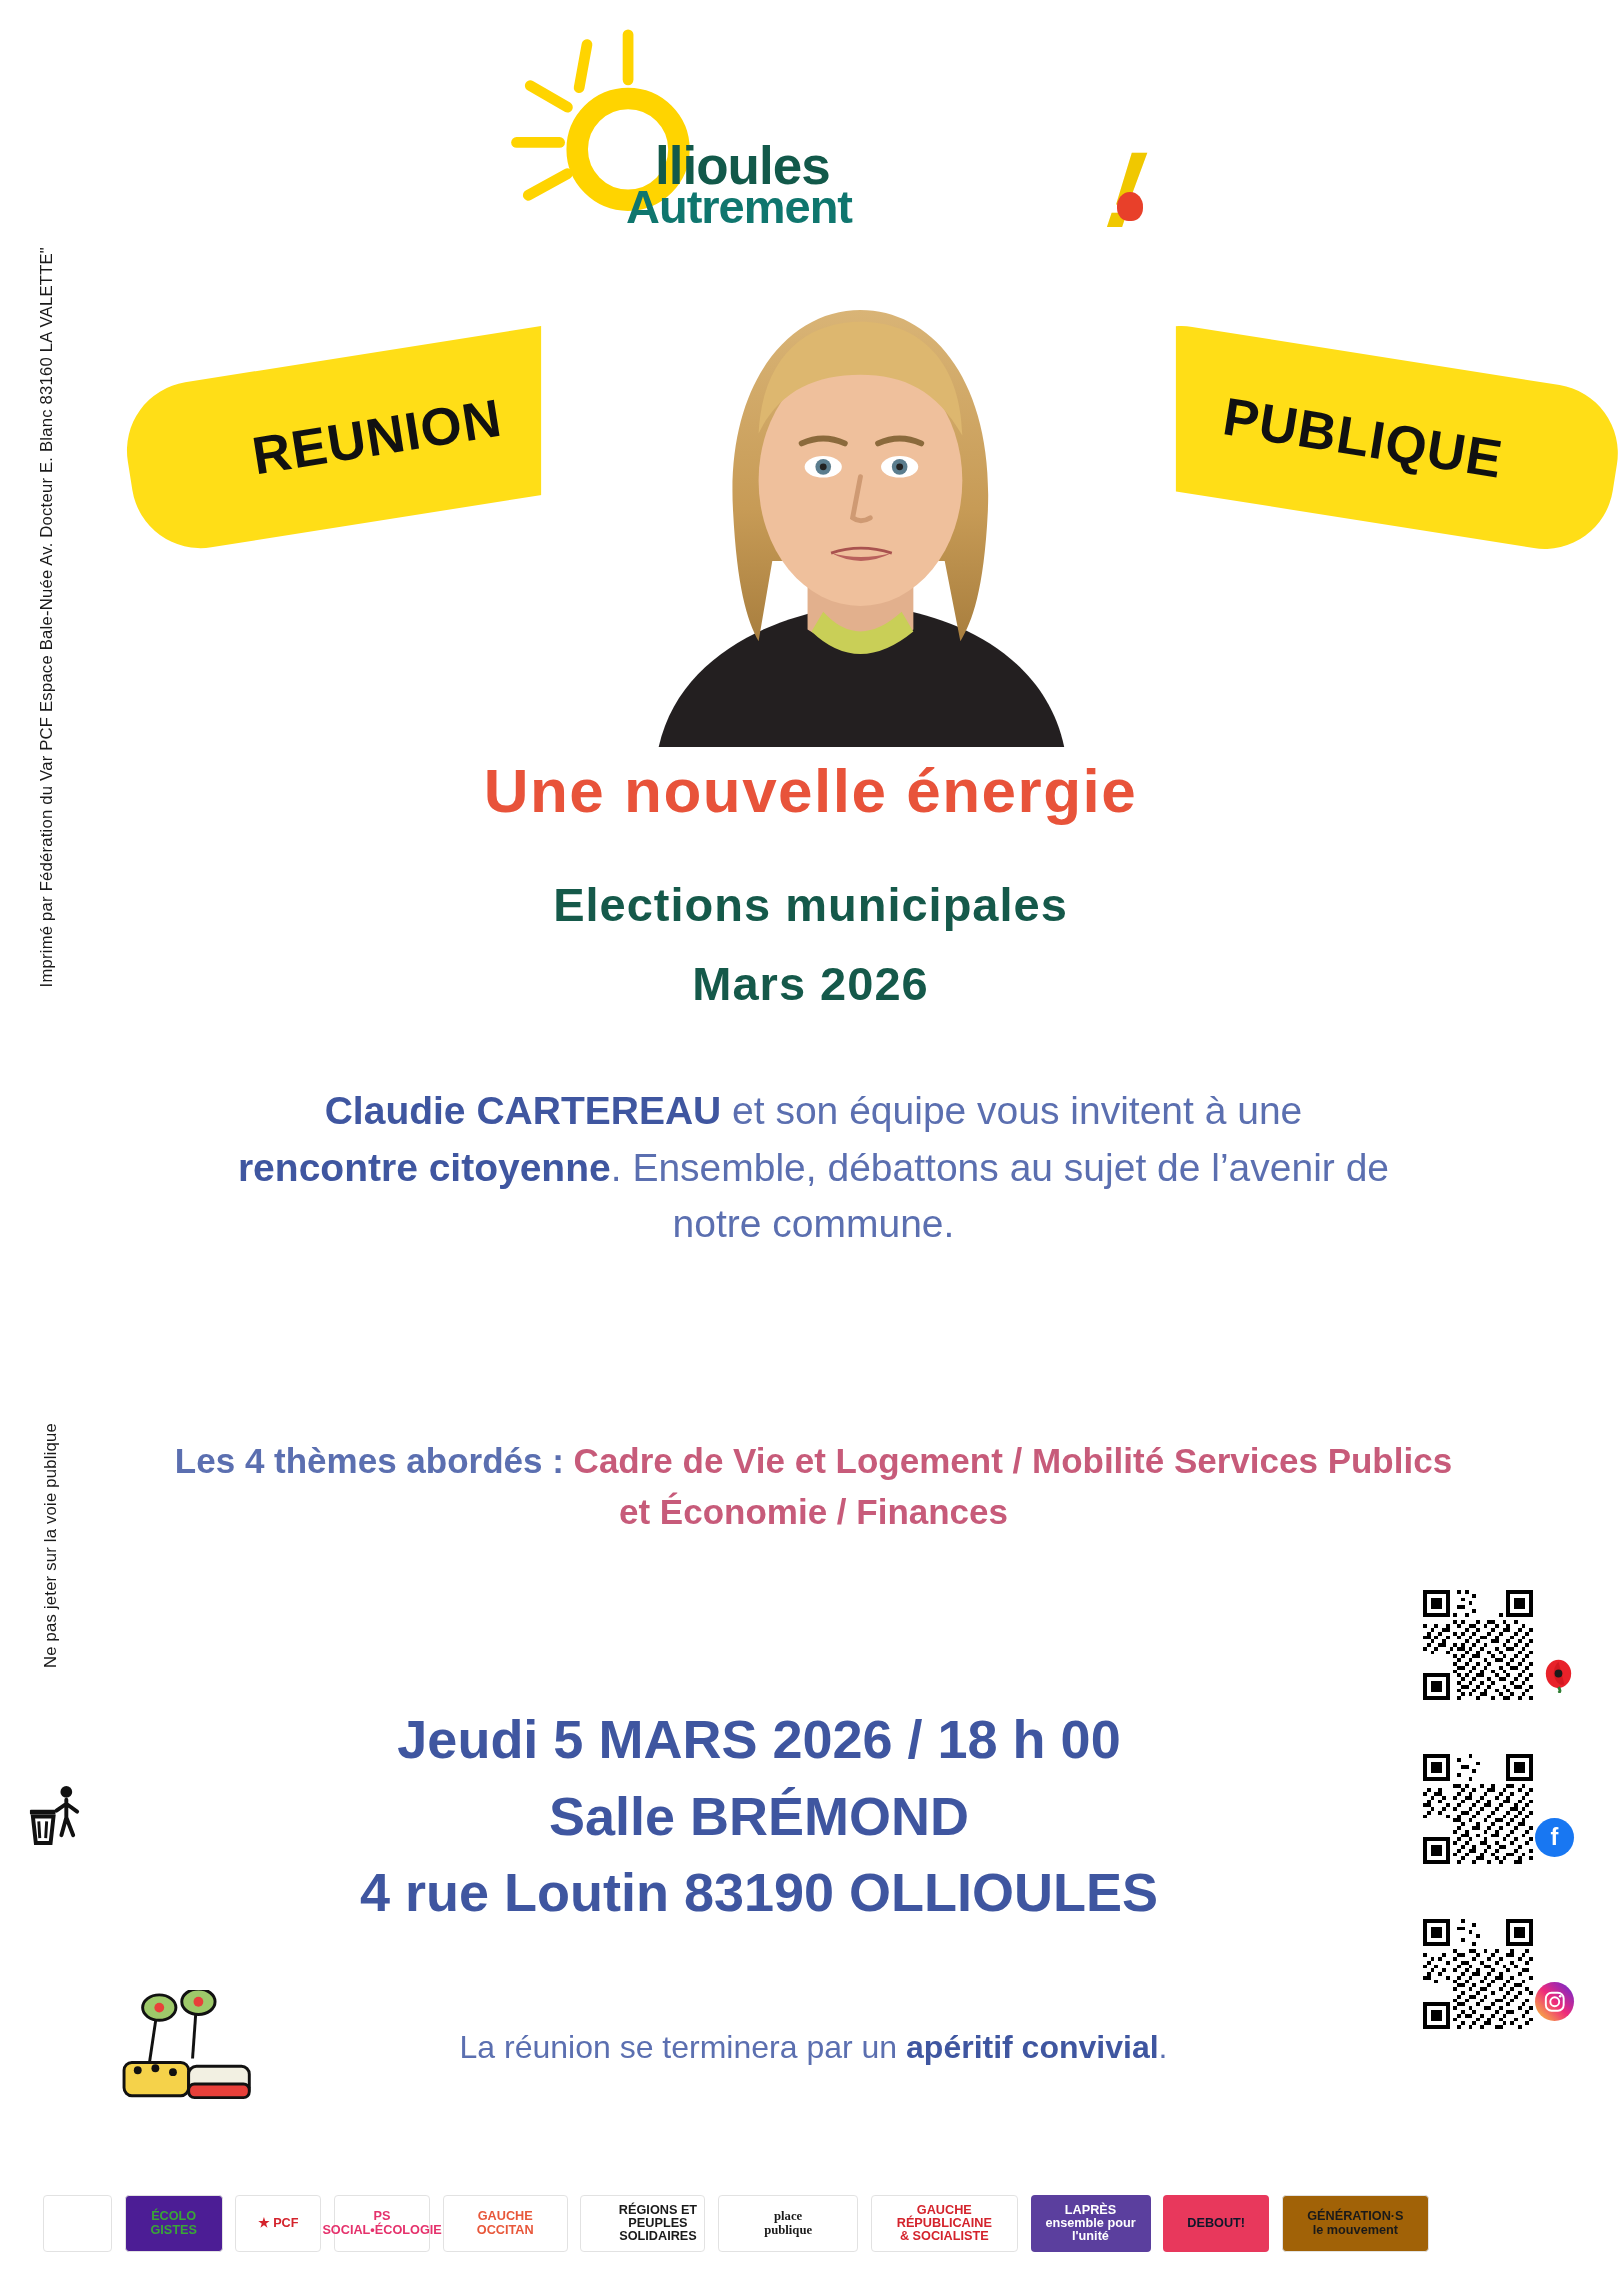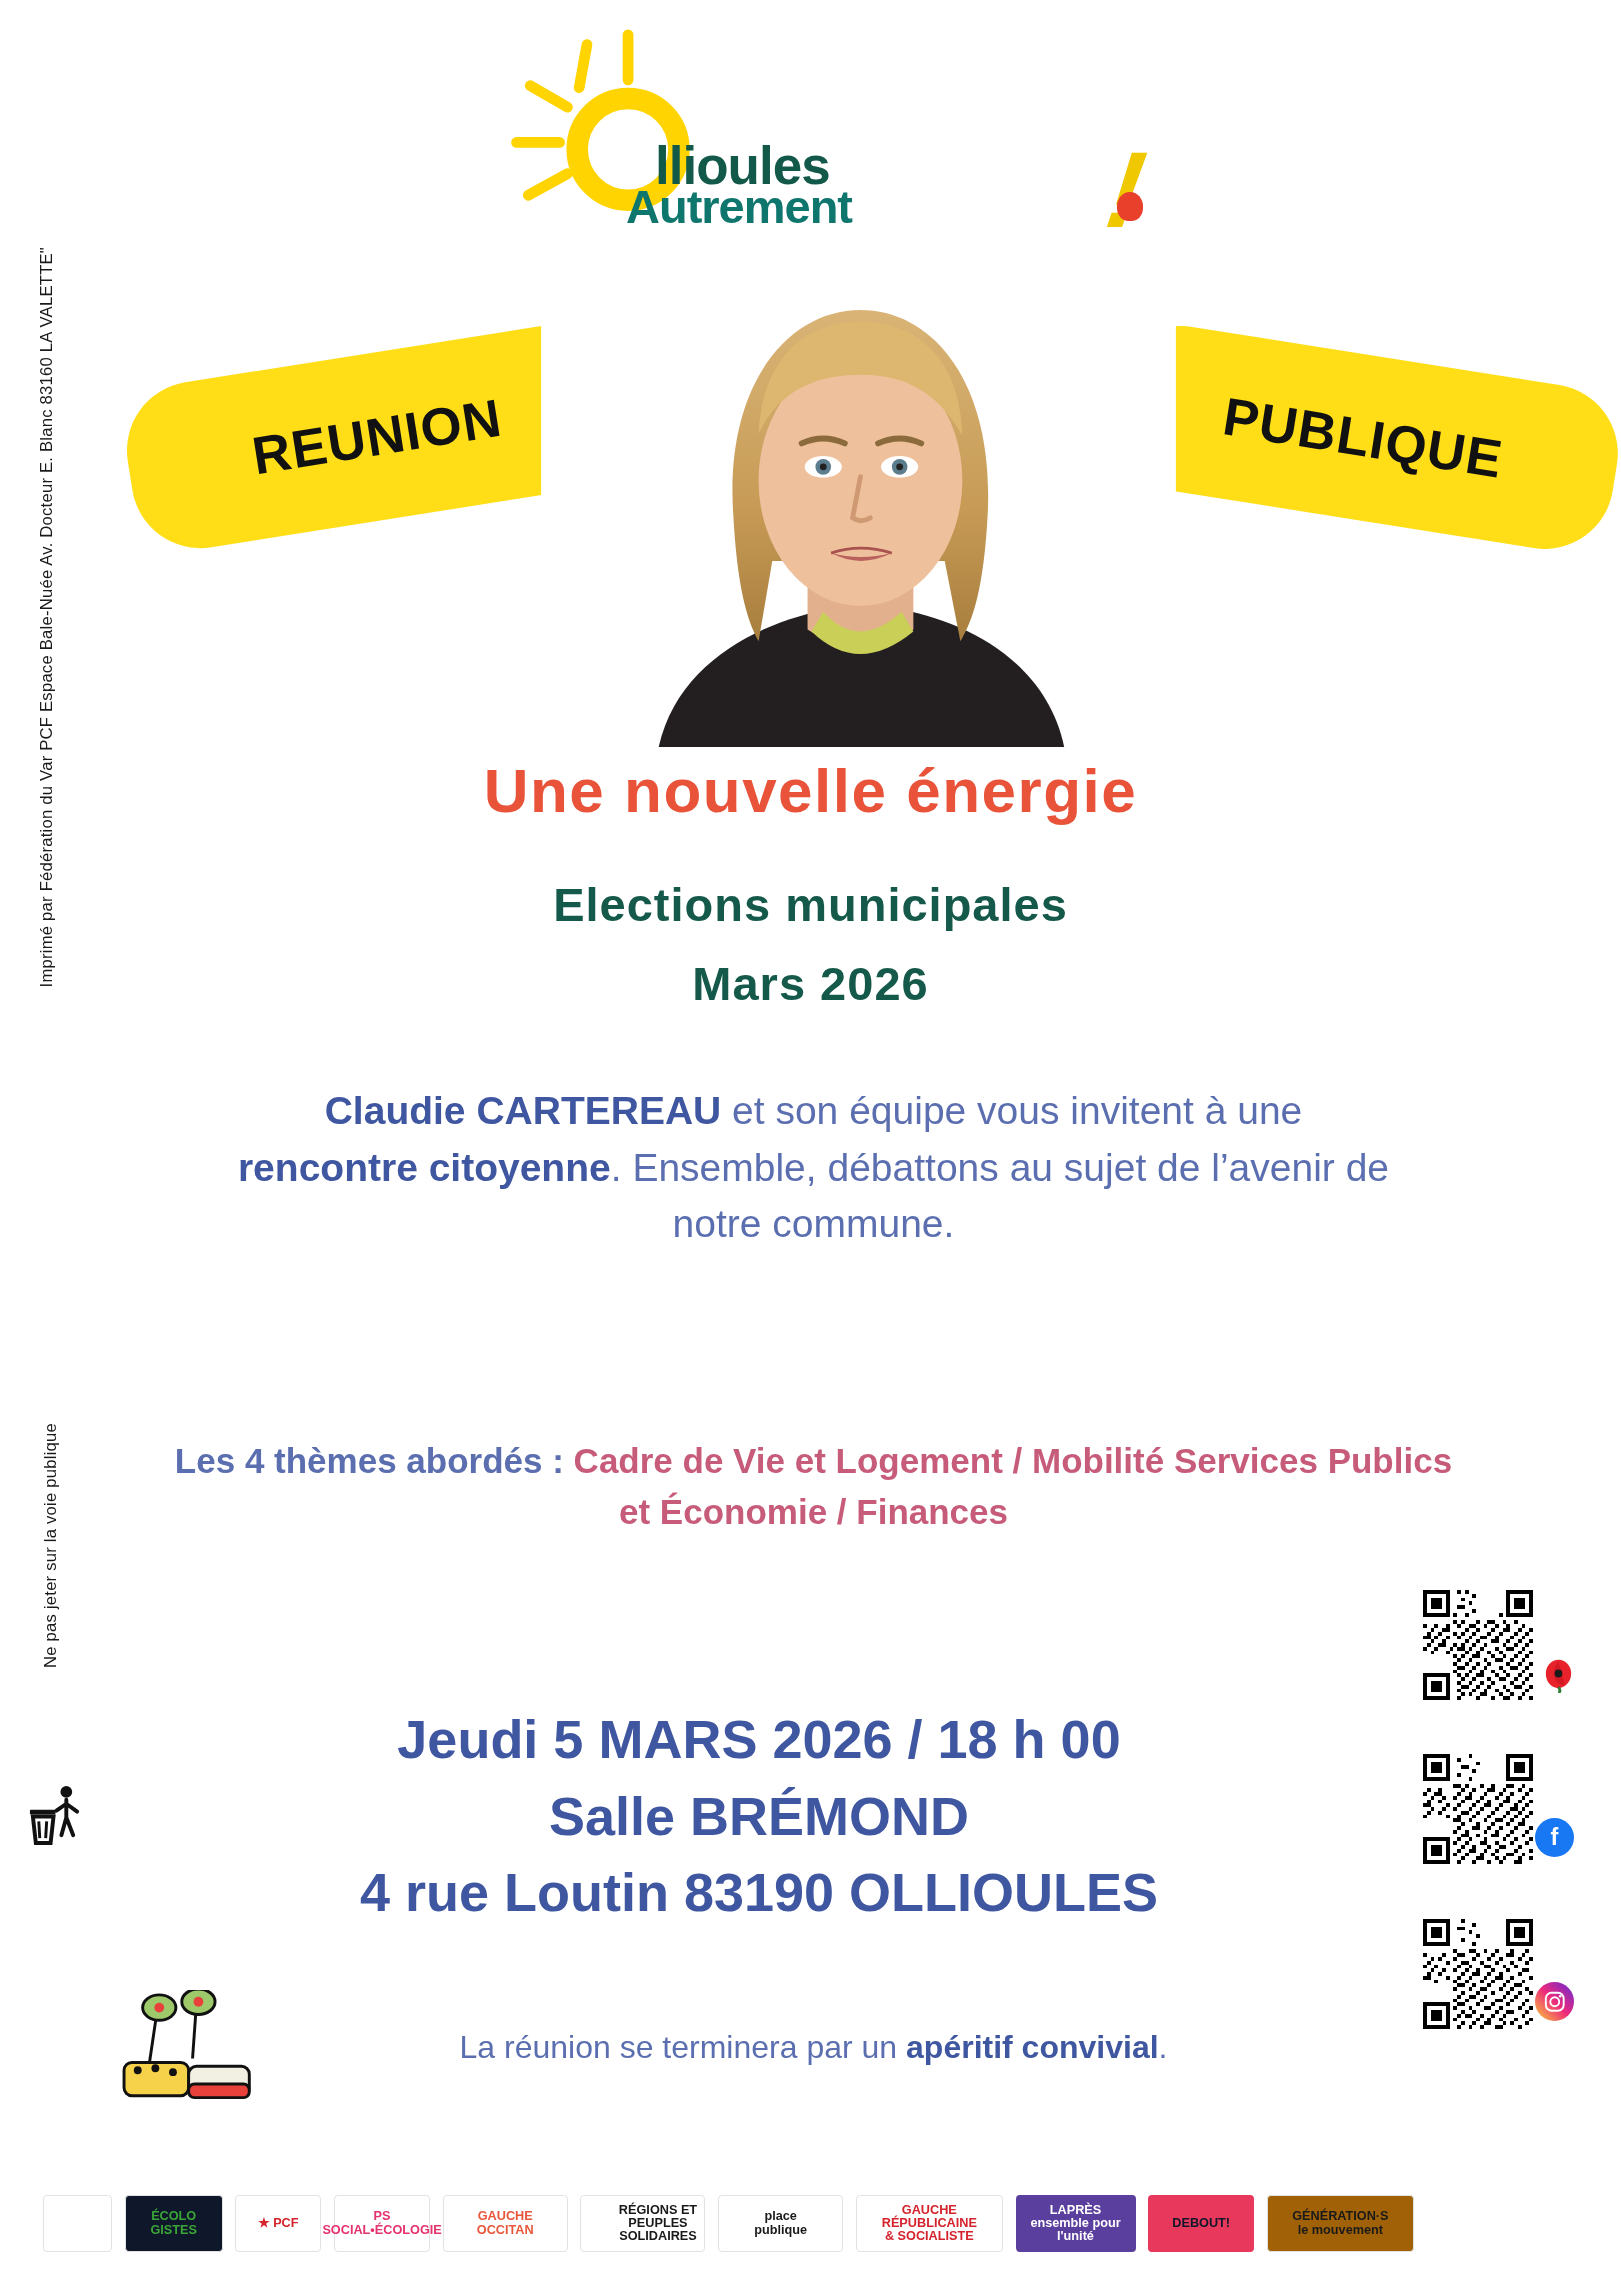--- a/index.html
+++ b/index.html
@@ -906,31 +906,31 @@
 <div class="qr-badge" id="badge-ig">
   <svg viewBox="0 0 40 40" width="25.5" height="25.5">
     <rect x="6" y="6" width="28" height="28" rx="9" fill="none" stroke="#fff" stroke-width="3"></rect>
     <circle cx="20" cy="20" r="7" fill="none" stroke="#fff" stroke-width="3"></circle>
     <circle cx="28.5" cy="11.5" r="2" fill="#fff"></circle>
   </svg>
 </div>
 
 <div id="partners">
     <div class="partner" style="background: rgb(255, 255, 255); color: rgb(46, 139, 63); width: 69px; border: 1px solid rgb(226, 226, 226);"></div>
-    <div class="partner" style="background: #0f172a; color: rgb(58, 165, 55); width: 98px; border: 1px solid rgb(226, 226, 226);">ÉCOLO
+    <div class="partner" style="background: #4c1d95; color: rgb(58, 165, 55); width: 98px; border: 1px solid rgb(226, 226, 226);">ÉCOLO
 GISTES</div>
     <div class="partner" style="background: rgb(255, 255, 255); color: rgb(212, 35, 44); width: 86px; border: 1px solid rgb(226, 226, 226);">★ PCF</div>
     <div class="partner" style="background: rgb(255, 255, 255); color: rgb(229, 50, 108); width: 96px; border: 1px solid rgb(226, 226, 226);">PS
 SOCIAL•ÉCOLOGIE</div>
     <div class="partner" style="background: rgb(255, 255, 255); color: rgb(232, 87, 58); width: 125px; border: 1px solid rgb(226, 226, 226);">GAUCHE
 OCCITAN</div>
     <div class="partner" style="background: rgb(255, 255, 255); color: rgb(26, 26, 26); width: 125px; border: 1px solid rgb(226, 226, 226); padding-left: 36px;">RÉGIONS ET
 PEUPLES
 SOLIDAIRES</div>
-    <div class="partner" style="background: rgb(255, 255, 255); color: rgb(26, 26, 26); width: 125px; border: 1px solid rgb(226, 226, 226);">place
+    <div class="partner" style="background: rgb(255, 255, 255); color: rgb(26, 26, 26); width: 140px; border: 1px solid rgb(226, 226, 226); font-family: Liberation Serif, serif;">place
 publique</div>
     <div class="partner" style="background: rgb(255, 255, 255); color: rgb(212, 35, 44); width: 147px; border: 1px solid rgb(226, 226, 226);">GAUCHE
 RÉPUBLICAINE
 &amp; SOCIALISTE</div>
     <div class="partner" style="background: rgb(91, 63, 158); color: rgb(255, 255, 255); width: 120px; border: none;">LAPRÈS
 ensemble pour l'unité</div>
     <div class="partner" style="background: rgb(232, 56, 92); color: #0f172a; width: 106px; border: none;">DEBOUT!</div>
     <div class="partner" style="background: #a16207; color: rgb(26, 26, 26); width: 147px; border: 1px solid rgb(226, 226, 226);">GÉNÉRATION·S
 le mouvement</div>
   </div>

